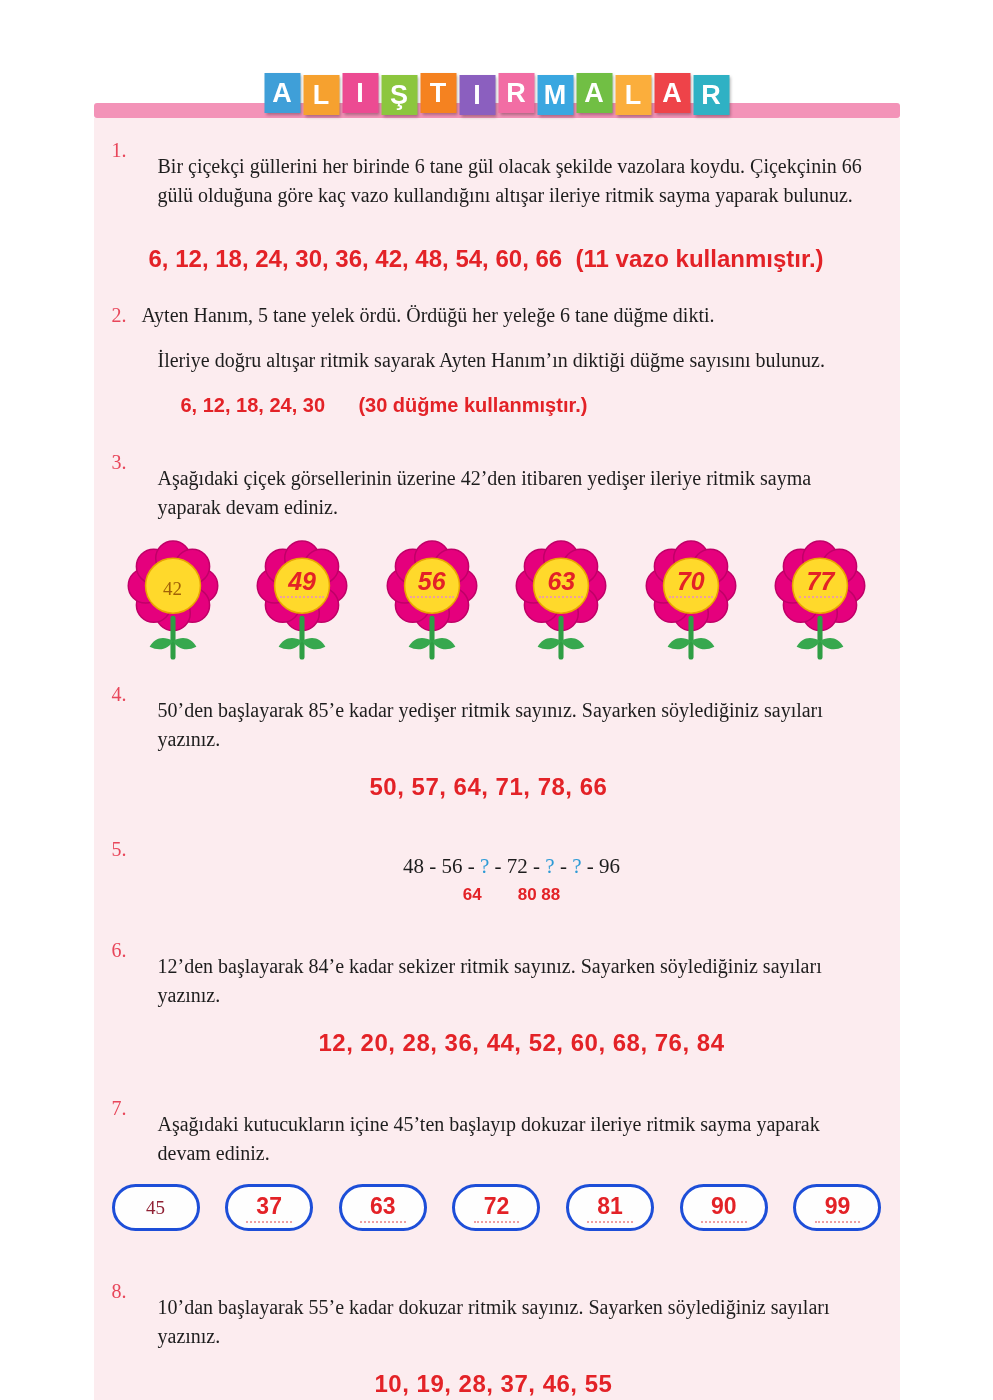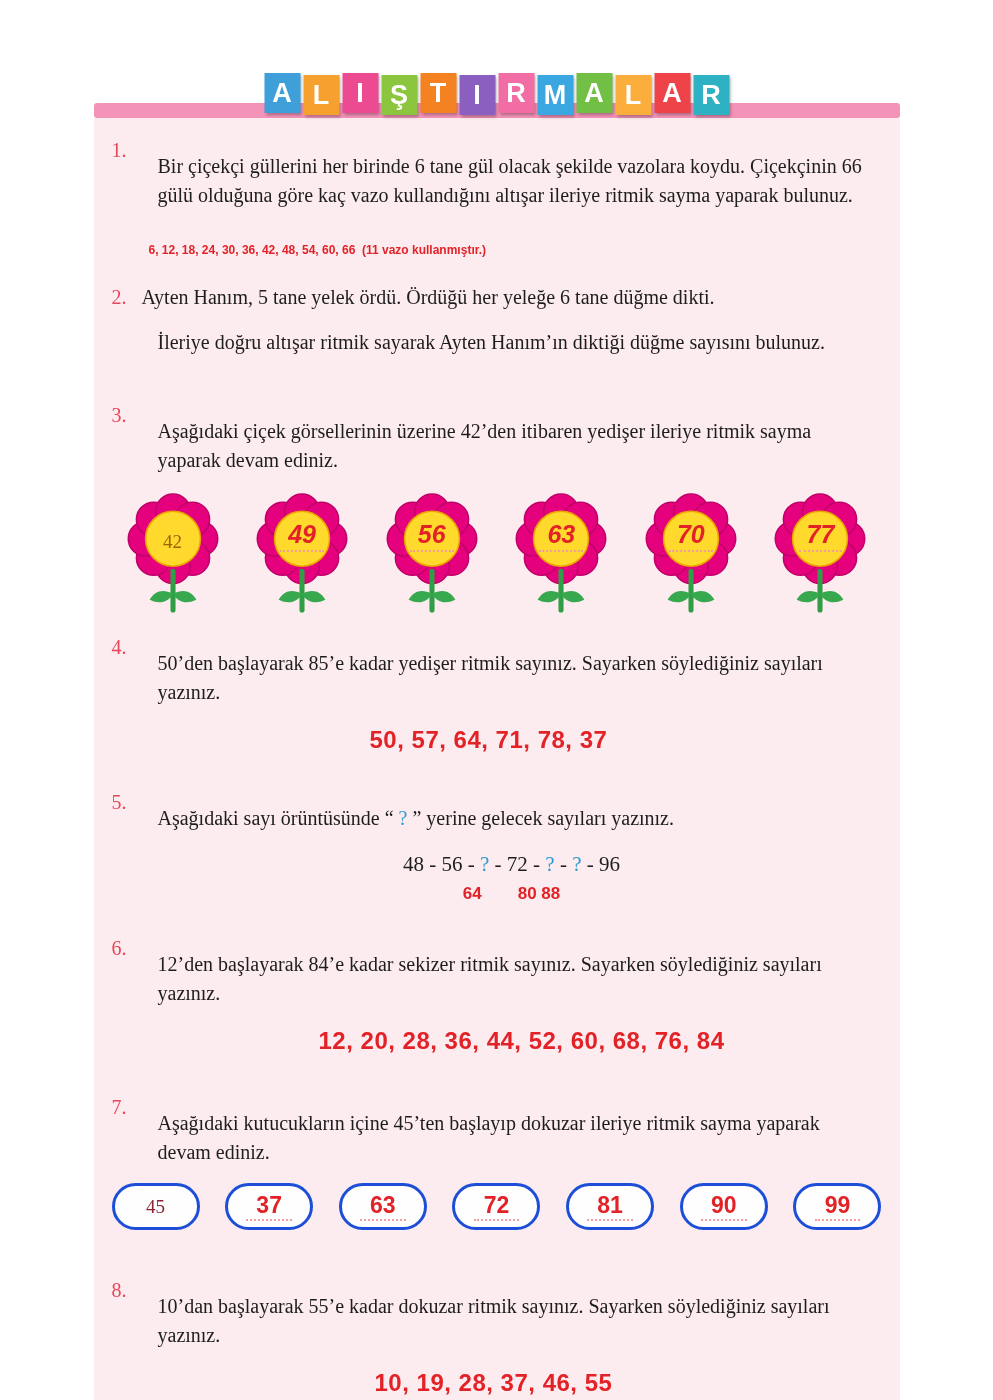--- a/index.html
+++ b/index.html
@@ -28,21 +28,21 @@
   .ex-num { width:30px; flex-shrink:0; color:#e8465a; font-size:20px; line-height:1.45; }
   .ex-body { flex:1; font-size:20px; color:#1d1d1d; line-height:1.45; }
   .ex-text { margin:16px; }
   .answer {
     font-family:"Liberation Sans", sans-serif; font-weight:bold; color:#e32227;
     margin:6px 0 0 0; white-space:pre-wrap;
   }
   .ex-1 { margin-bottom:24px; } .ex-2 { margin-bottom:28px; } .ex-3 { margin-bottom:16px; }
   .ex-4 { margin-bottom:30px; } .ex-5 { margin-bottom:28px; } .ex-6 { margin-bottom:34px; }
   .ex-7 { margin-bottom:46px; } .ex-8 { margin-bottom:0; }
-  .a1 { font-size:12px; margin-left:7px;margin-top:32px; }
+  .a1 { font-size:24px; margin-left:7px;margin-top:32px; }
   .a2 { font-size:20px; margin-left:39px; }
   .a4 { font-size:24px; margin-left:228px; letter-spacing:.5px; }
   .a6 { font-size:24px; margin-left:177px; letter-spacing:.5px; }
   .a8 { font-size:24px; margin-left:233px; letter-spacing:.5px; }
   .p-gap { margin:0 0 10px 0; }
   .q-mark { color:#2e9bd6; }
   
   .pattern-line { text-align:center; font-size:21px; color:#1d1d1d; margin:16px 0 0; white-space:pre; }
   .pattern-line .q { color:#2e9bd6; }
   .pattern-ans { text-align:center; margin-top:2px; font-size:17px; }
@@ -97,20 +97,21 @@
       <p class="ex-text">Bir çiçekçi güllerini her birinde 6 tane gül olacak şekilde vazolara koydu. Çiçekçinin 66 gülü olduğuna göre kaç vazo kullandığını altışar ileriye ritmik sayma yaparak bulunuz.</p>
       <p class="answer a1">6, 12, 18, 24, 30, 36, 42, 48, 54, 60, 66  (11 vazo kullanmıştır.)</p>
     </div>
   </div>
 
   <div class="ex ex-2">
     <div class="ex-num">2.</div>
     <div class="ex-body">
       <p class="ex-text p-gap">Ayten Hanım, 5 tane yelek ördü. Ördüğü her yeleğe 6 tane düğme dikti.</p>
       <p class="ex-text">İleriye doğru altışar ritmik sayarak Ayten Hanım’ın diktiği düğme sayısını bulunuz.</p>
+      <p class="answer a2">6, 12, 18, 24, 30      (30 düğme kullanmıştır.)</p>
     </div>
   </div>
 
   <div class="ex ex-3">
     <div class="ex-num">3.</div>
     <div class="ex-body">
       <p class="ex-text">Aşağıdaki çiçek görsellerinin üzerine 42’den itibaren yedişer ileriye  ritmik sayma yaparak devam ediniz.</p>
       <div class="flower-row">
 
         <div class="flower">
@@ -234,28 +235,27 @@
         </div>
 
       </div>
     </div>
   </div>
 
   <div class="ex ex-4">
     <div class="ex-num">4.</div>
     <div class="ex-body">
       <p class="ex-text">50’den başlayarak 85’e kadar yedişer ritmik sayınız. Sayarken söylediğiniz sayıları yazınız.</p>
-      <p class="answer a4">50, 57, 64, 71, 78, 37</p>
+      <p class="answer a4">50, 57, 64, 71, 78, 66</p>
     </div>
   </div>
 
   <div class="ex ex-5">
     <div class="ex-num">5.</div>
     <div class="ex-body">
-      <p class="ex-text"><span>Aşağıdaki sayı örüntüsünde “ </span><span class="q-mark">?</span><span> ” yerine gelecek sayıları yazınız.</span></p>
       <p class="pattern-line"><span>48 - 56 - </span><span class="q">?</span><span> - 72 - </span><span class="q">?</span><span> - </span><span class="q">?</span><span> - 96</span></p>
       <p class="answer pattern-ans"><span>64</span><span class="gap2">80 88</span></p>
     </div>
   </div>
 
   <div class="ex ex-6">
     <div class="ex-num">6.</div>
     <div class="ex-body">
       <p class="ex-text">12’den başlayarak 84’e kadar sekizer ritmik sayınız. Sayarken söylediğiniz sayıları yazınız.</p>
       <p class="answer a6">12, 20, 28, 36, 44, 52, 60, 68, 76, 84</p>

